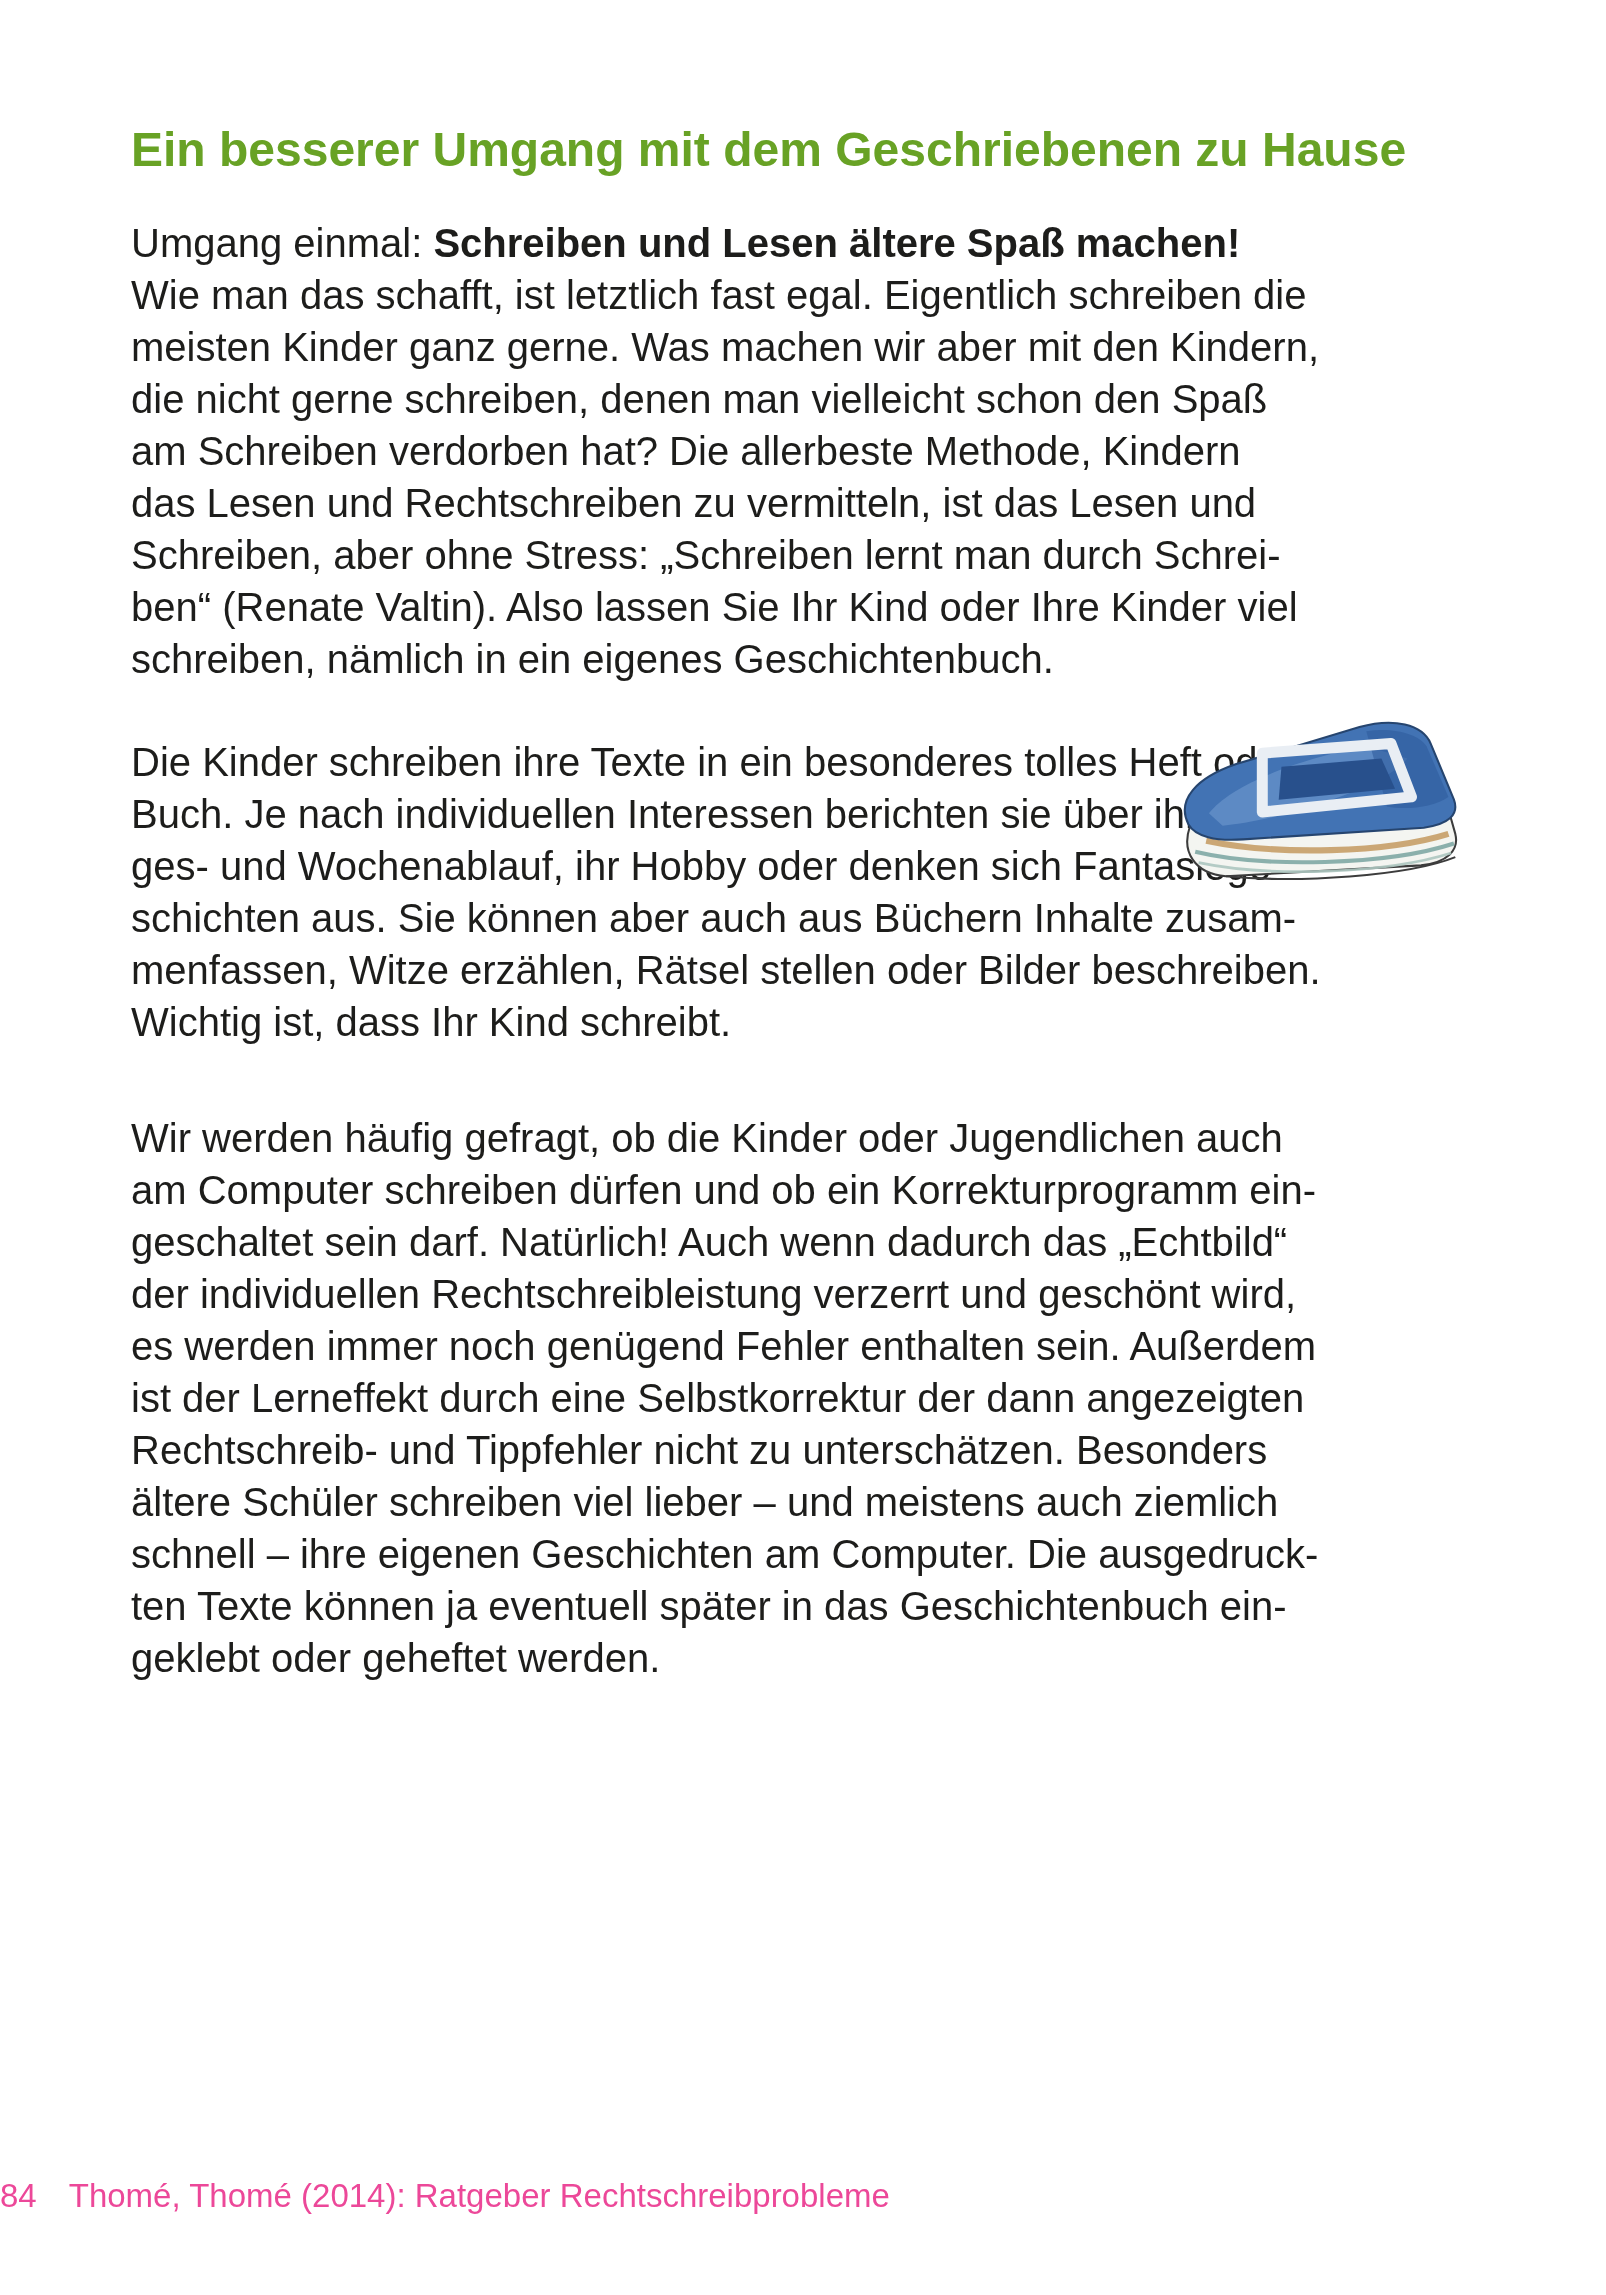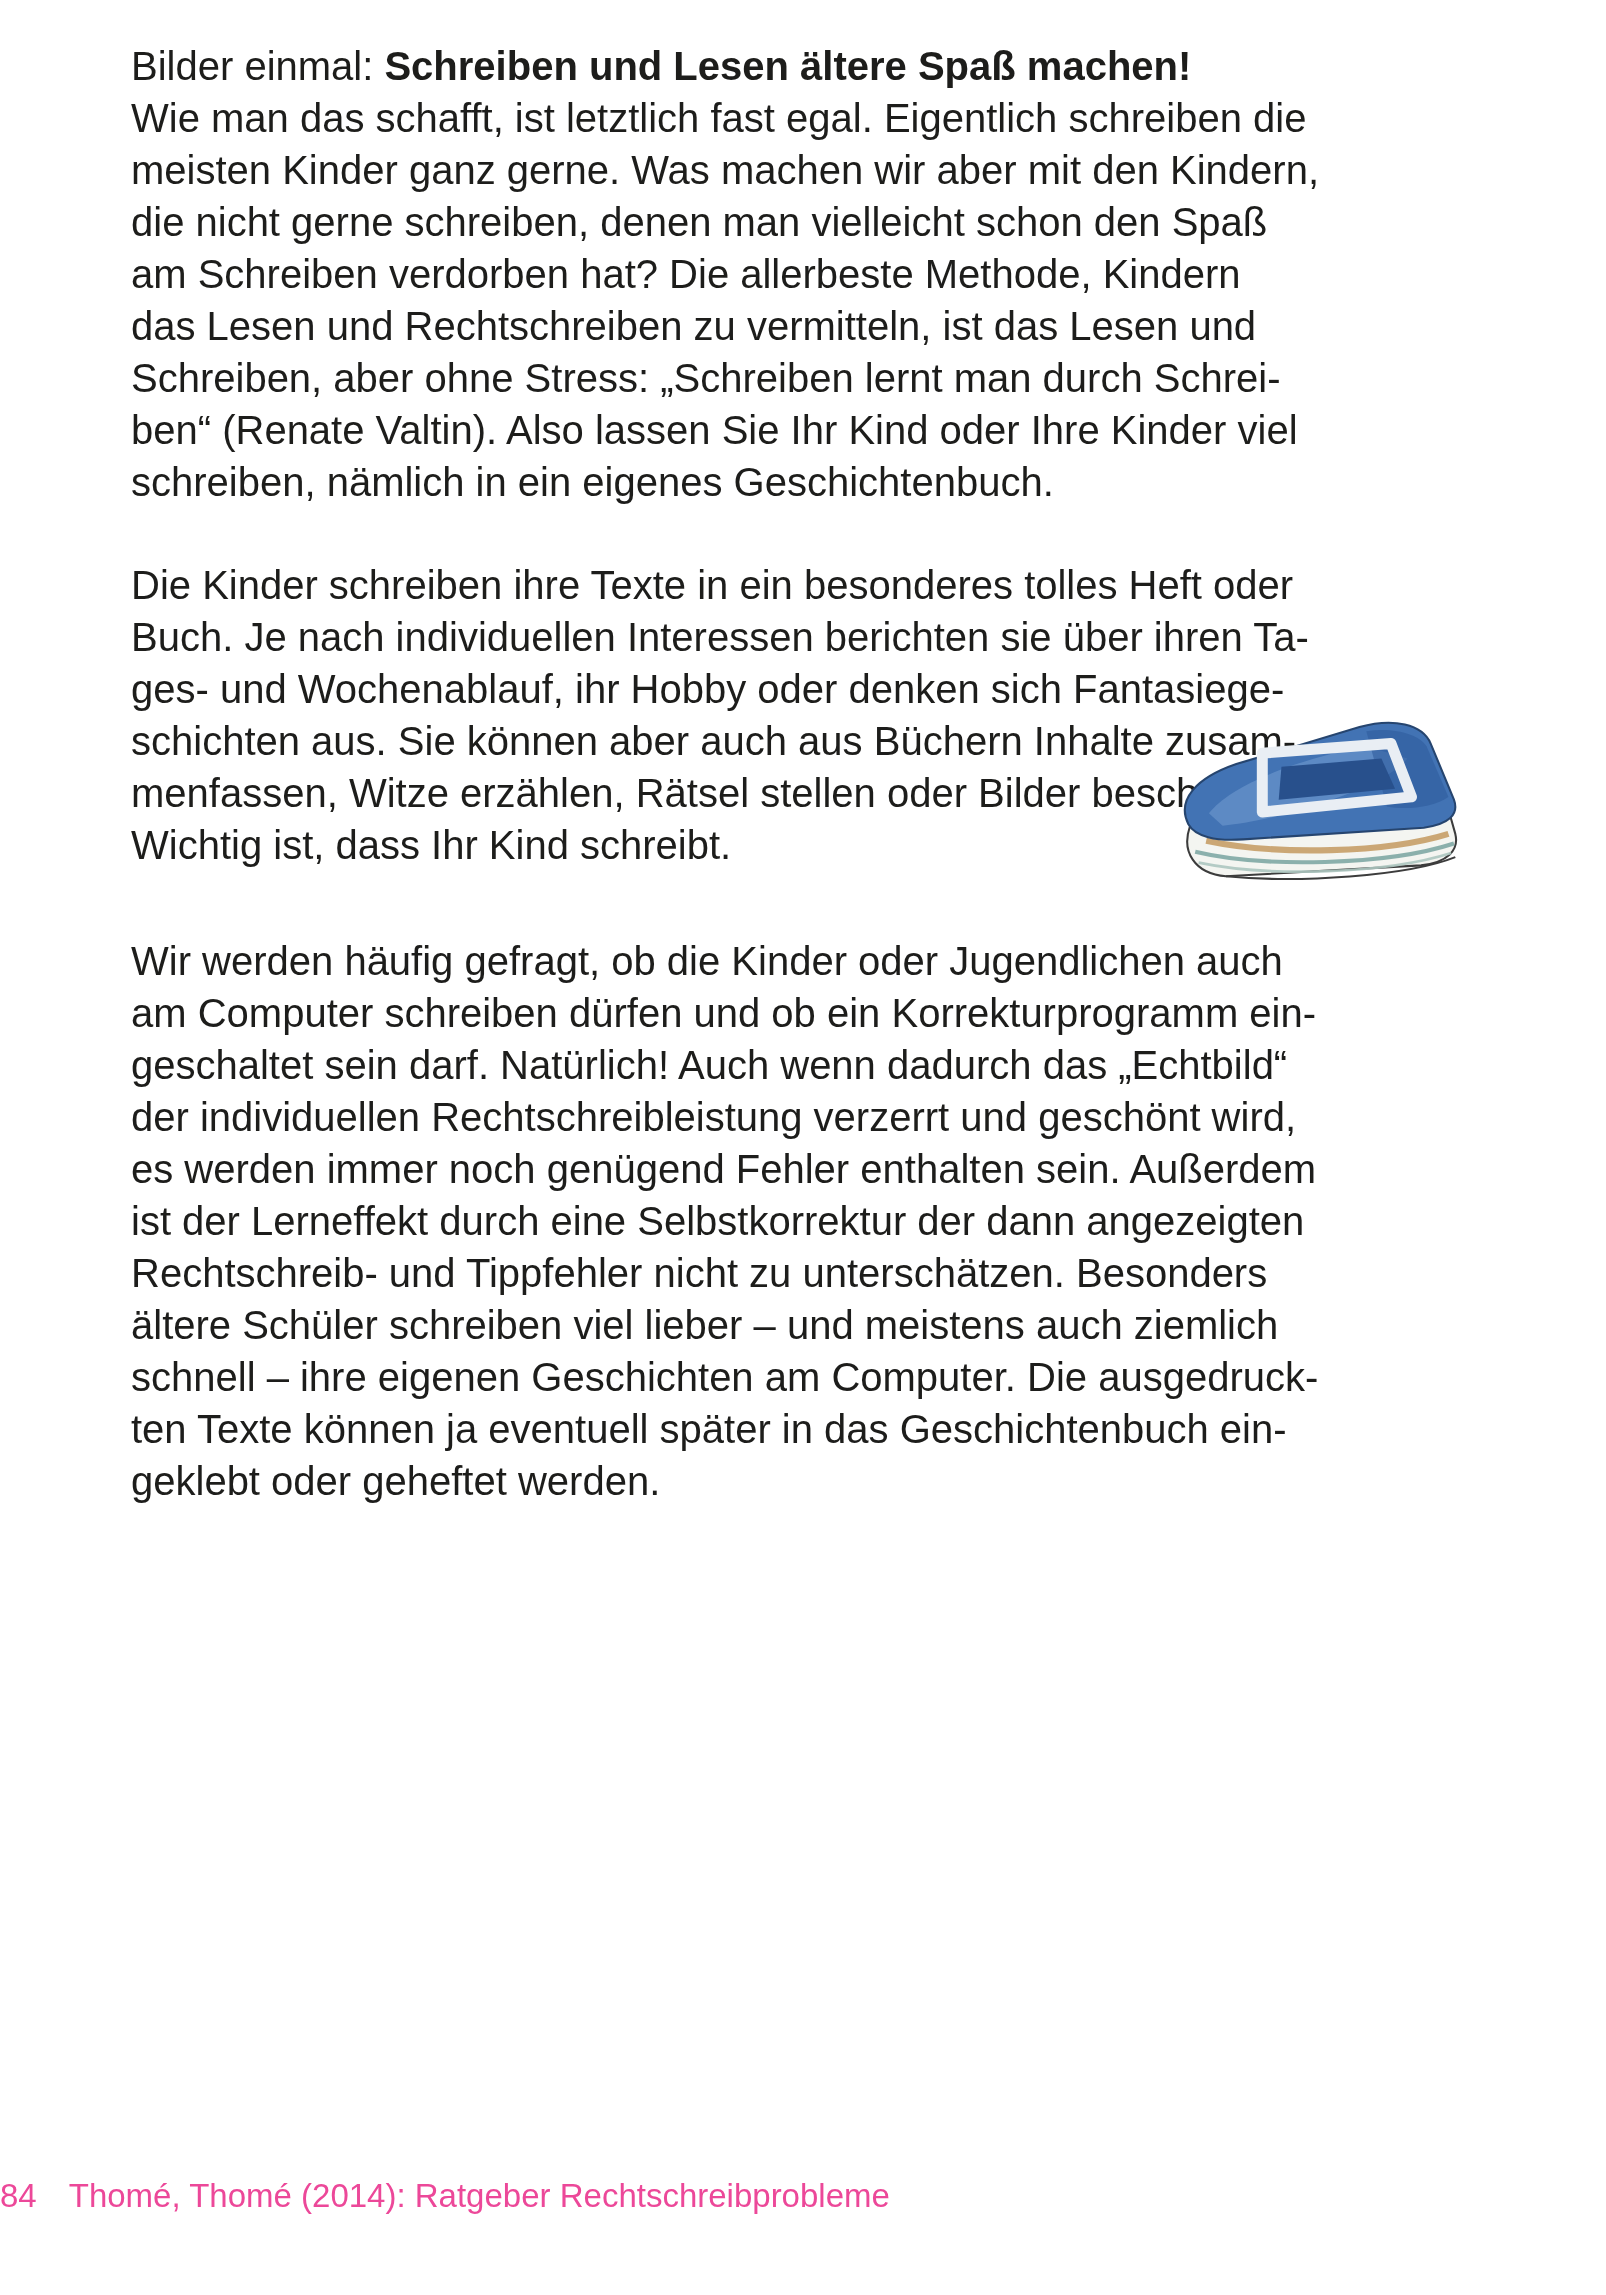--- a/index.html
+++ b/index.html
@@ -63,22 +63,23 @@
     font-size: 33px;
     line-height: 1.2;
   }
 </style>
 </head>
 <body>
 
 <div class="page">
   <div class="content">
 
+    <h1 class="h-green heading1">Ein besserer Umgang mit dem Geschriebenen zu Hause</h1>
 
-    <p class="para para1"><span>Bilder einmal: </span><strong>Schreiben und Lesen ältere Spaß machen!</strong><span>
+    <p class="para para1"><span>Umgang einmal: </span><strong>Schreiben und Lesen ältere Spaß machen!</strong><span>
 Wie man das schafft, ist letztlich fast egal. Eigentlich schreiben die
 meisten Kinder ganz gerne. Was machen wir aber mit den Kindern,
 die nicht gerne schreiben, denen man vielleicht schon den Spaß
 am Schreiben verdorben hat? Die allerbeste Methode, Kindern
 das Lesen und Rechtschreiben zu vermitteln, ist das Lesen und
 Schreiben, aber ohne Stress: „Schreiben lernt man durch Schrei-
 ben“ (Renate Valtin). Also lassen Sie Ihr Kind oder Ihre Kinder viel
 schreiben, nämlich in ein eigenes Geschichtenbuch.</span></p>
 
 

